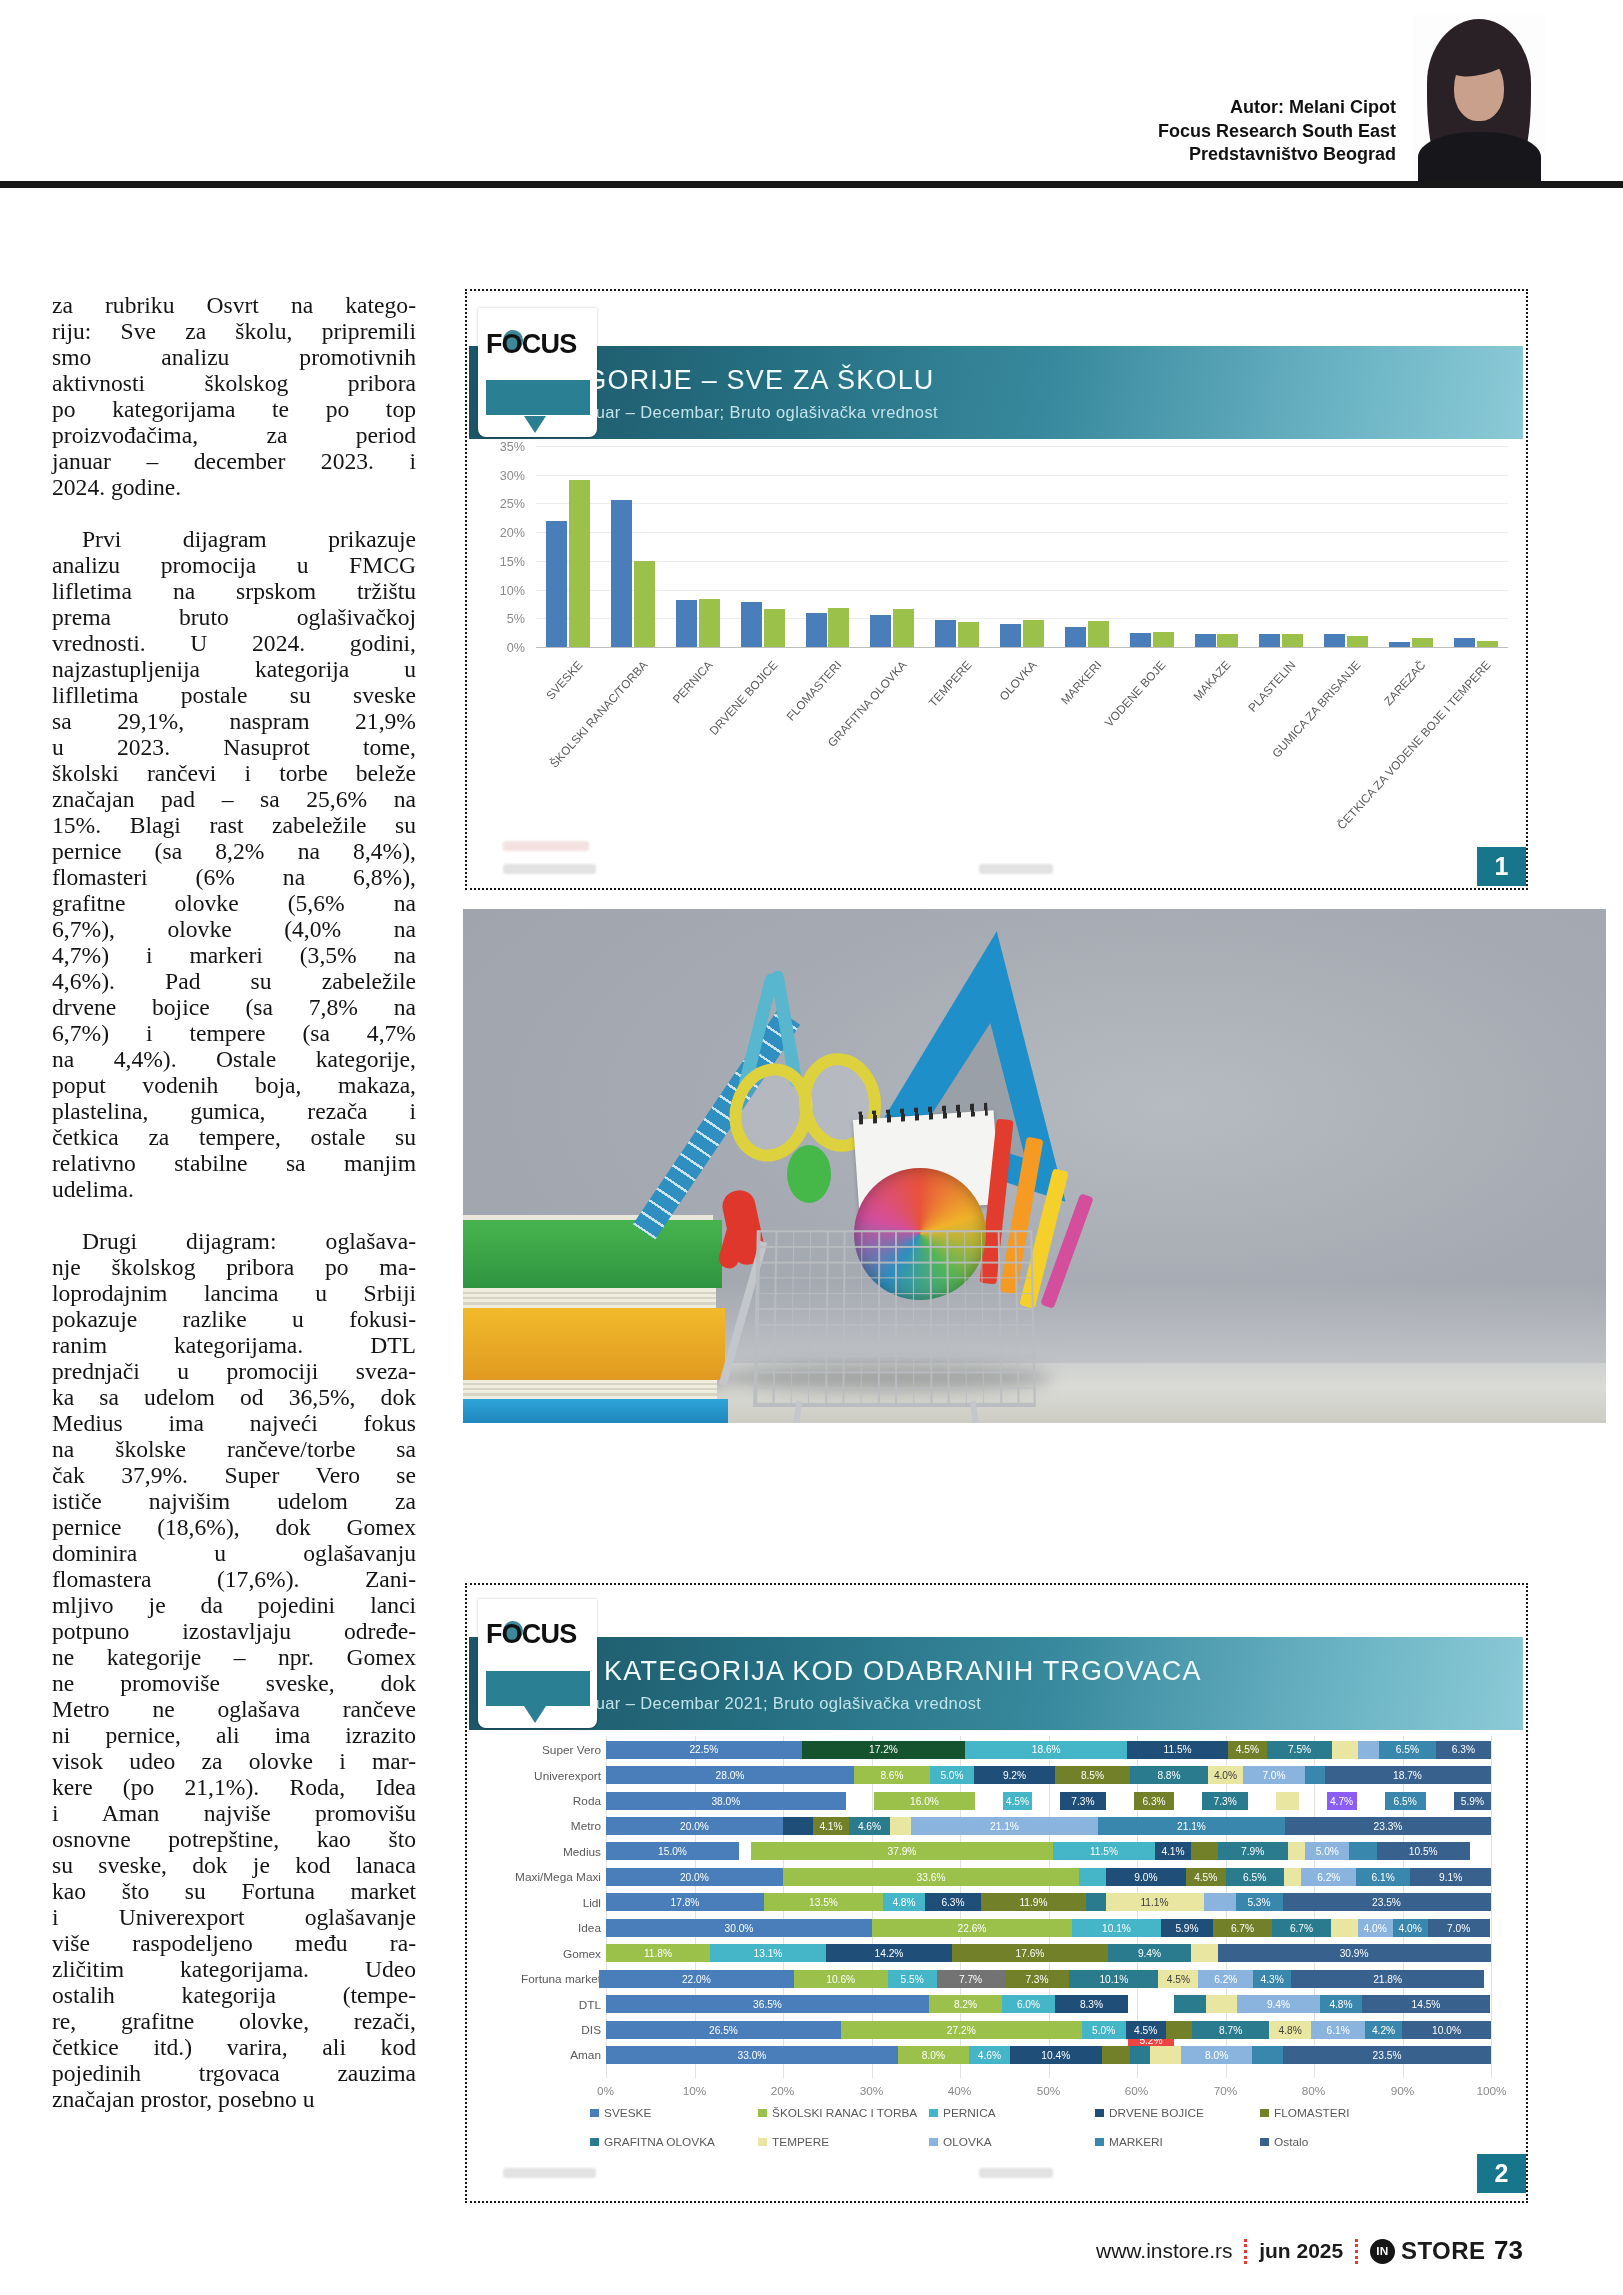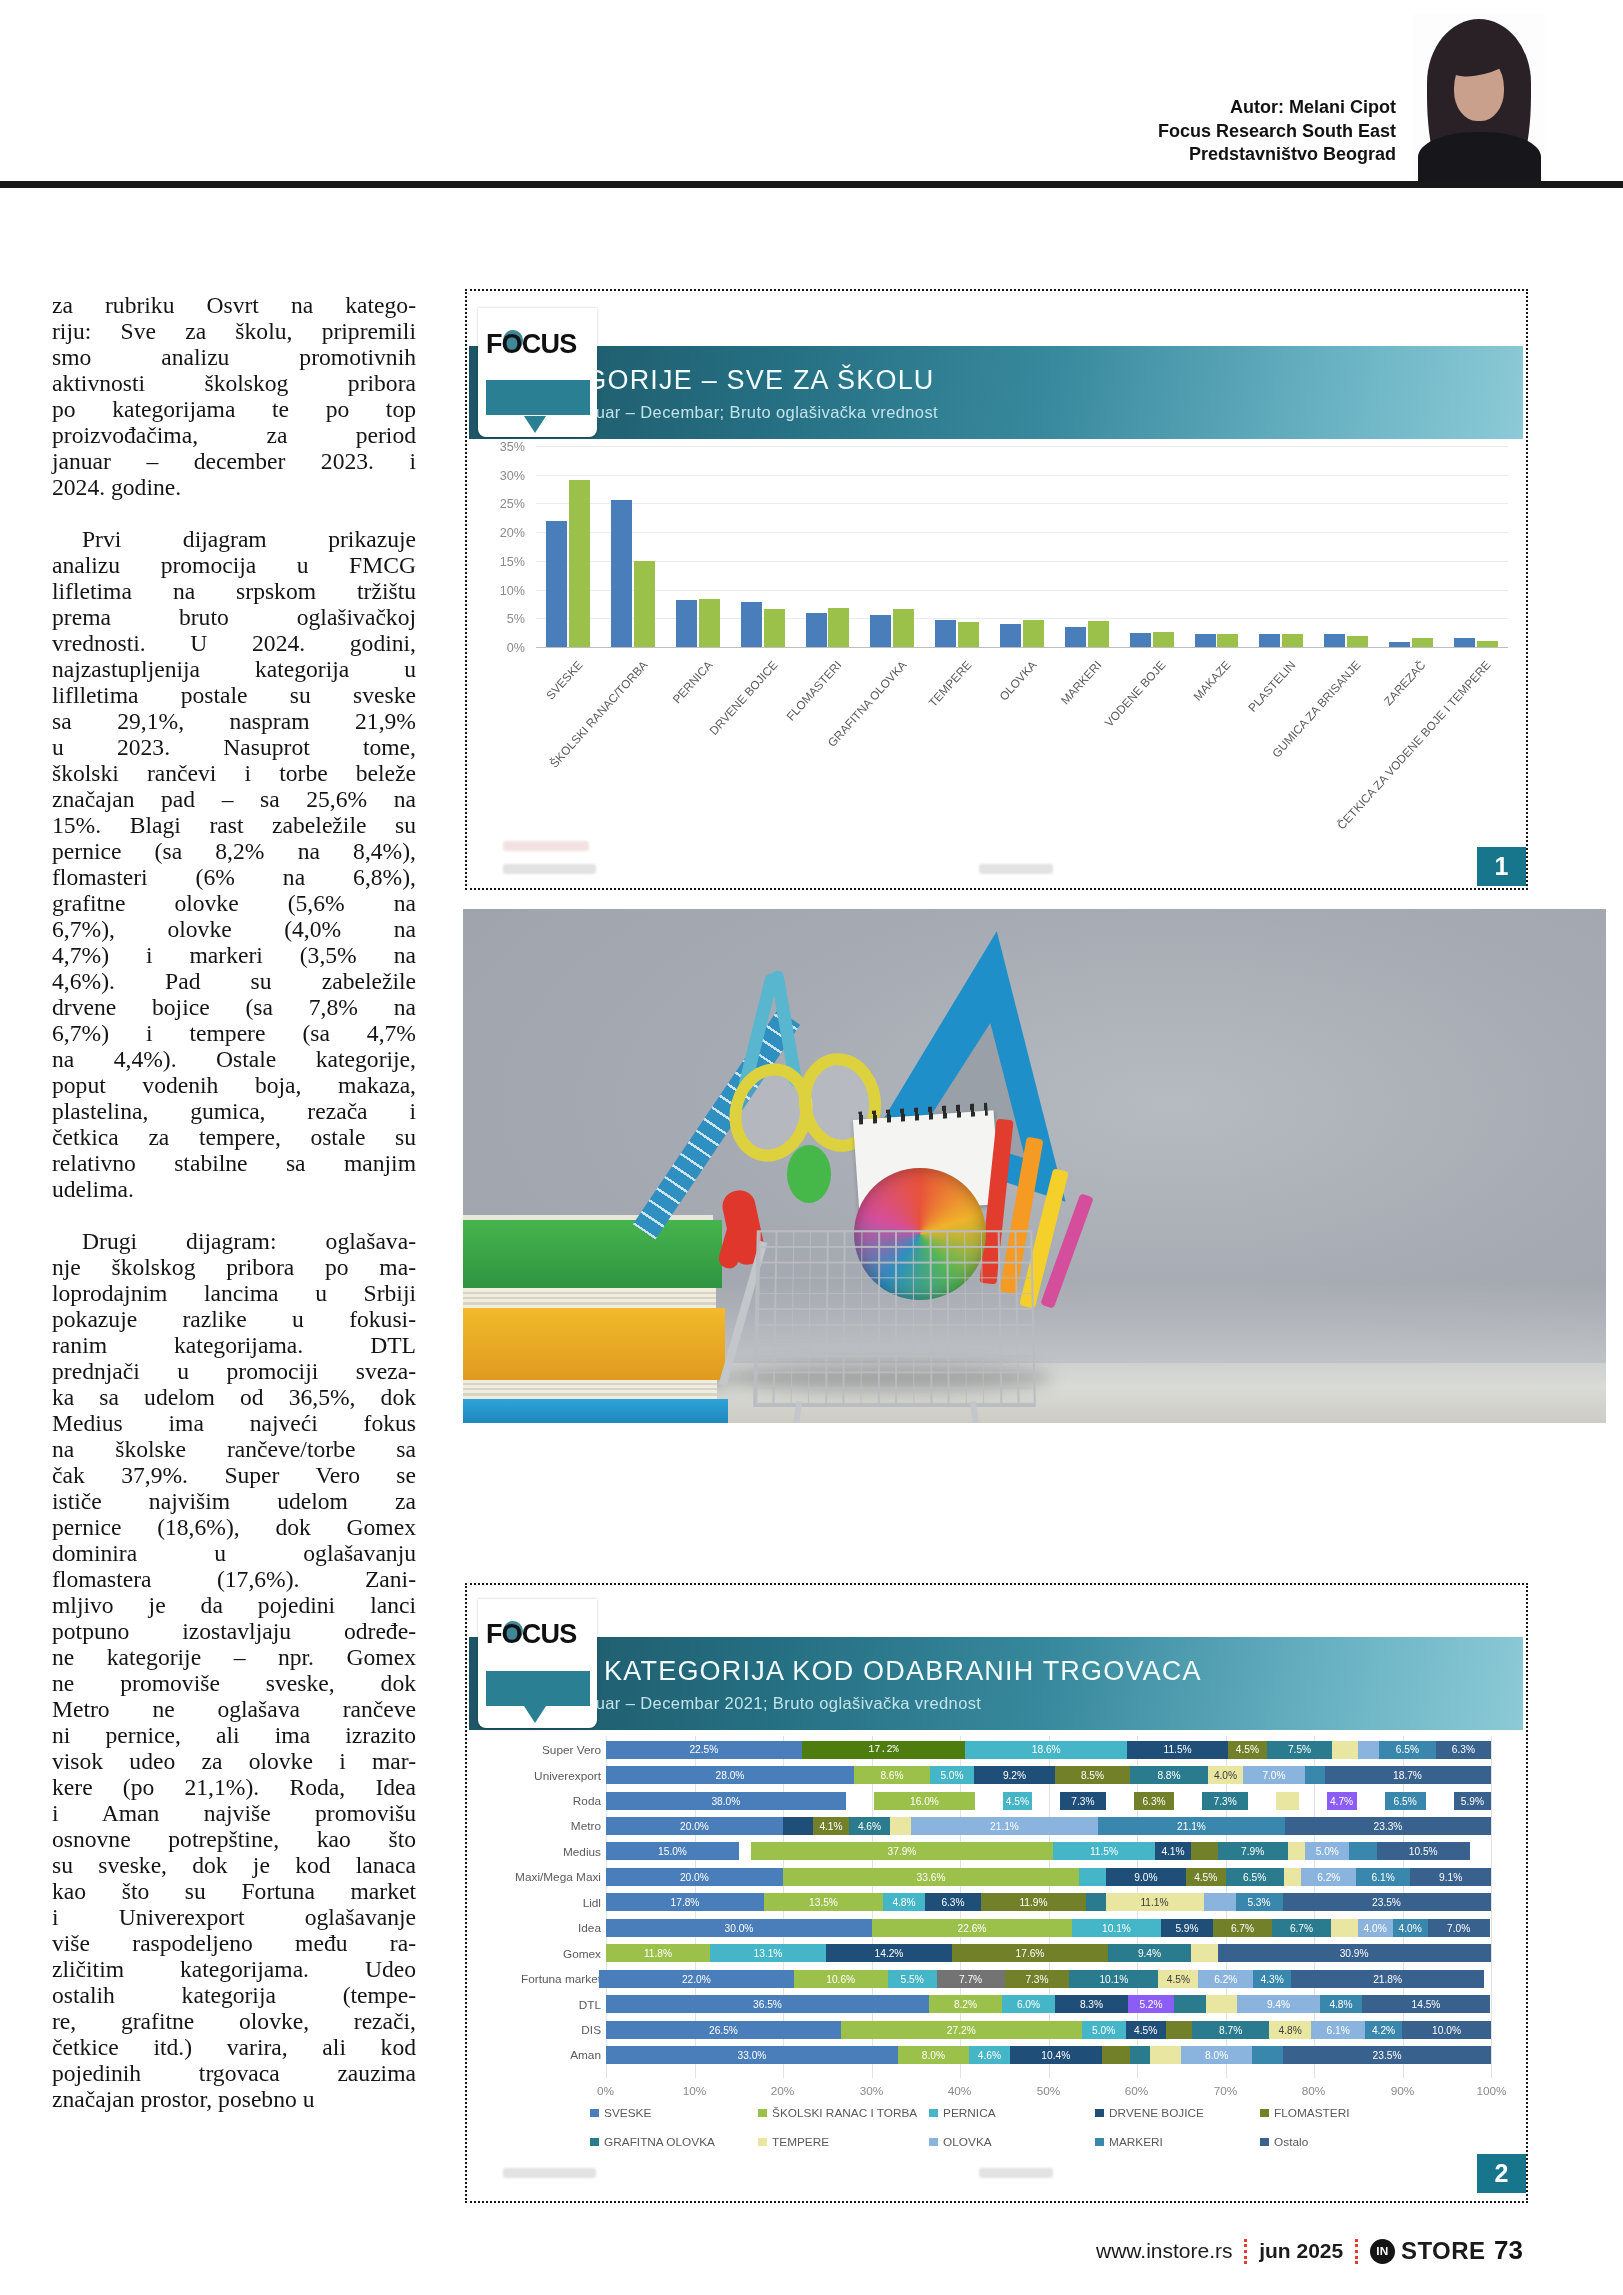--- a/index.html
+++ b/index.html
@@ -338,21 +338,21 @@
         <div class="vgrid" style="left: 670px;"></div>
         <div class="vgrid" style="left: 759px;"></div>
         <div class="vgrid" style="left: 847px;"></div>
         <div class="vgrid" style="left: 936px;"></div>
         <div class="vgrid" style="left: 1024px;"></div>
         <div class="row-label" style="left: 0px; top: 7px;">Super Vero</div>
         <div class="hrow" style="left: 139px; top: 4.7px; width: 885px;">
           <div class="hseg" style="width: 199px; background: rgb(74, 126, 187);">
             <span>22.5%</span>
           </div>
-          <div class="hseg" style="width: 166px; background: #4d7c0f; font-family: Liberation Mono, monospace;">
+          <div class="hseg" style="width: 166px; background: #14532d;">
             <span>17.2%</span>
           </div>
           <div class="hseg" style="width: 165px; background: rgb(69, 181, 200);">
             <span>18.6%</span>
           </div>
           <div class="hseg" style="width: 102px; background: rgb(31, 78, 121);">
             <span>11.5%</span>
           </div>
           <div class="hseg" style="width: 40px; background: rgb(115, 128, 42);">
             <span>4.5%</span>
@@ -632,21 +632,21 @@
           </div>
           <div class="hseg" style="width: 73px; background: rgb(156, 193, 75);">
             <span>8.2%</span>
           </div>
           <div class="hseg" style="width: 53px; background: rgb(69, 181, 200);">
             <span>6.0%</span>
           </div>
           <div class="hseg" style="width: 73px; background: rgb(31, 78, 121);">
             <span>8.3%</span>
           </div>
-          <div class="hseg" style="width: 46px; background: #8b5cf6;">
+          <div class="hseg" style="width: 46px; background: #ef4444; margin-top: 36px;">
             <span>5.2%</span>
           </div>
           <div class="hseg" style="width: 32px; background: rgb(43, 123, 143);"></div>
           <div class="hseg dark" style="width: 31px; background: rgb(232, 230, 160);"></div>
           <div class="hseg" style="width: 83px; background: rgb(138, 180, 222);">
             <span>9.4%</span>
           </div>
           <div class="hseg" style="width: 42px; background: rgb(58, 135, 173);">
             <span>4.8%</span>
           </div>

